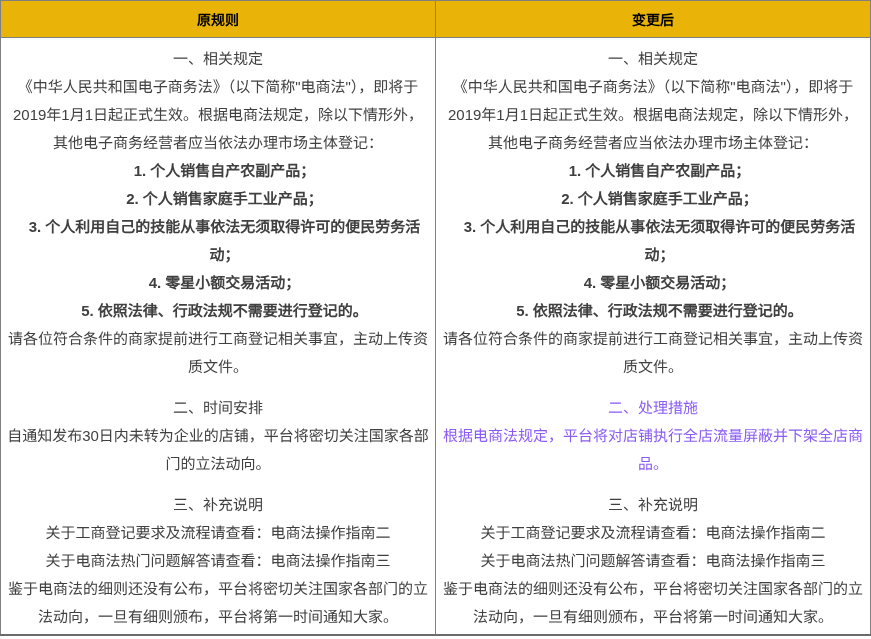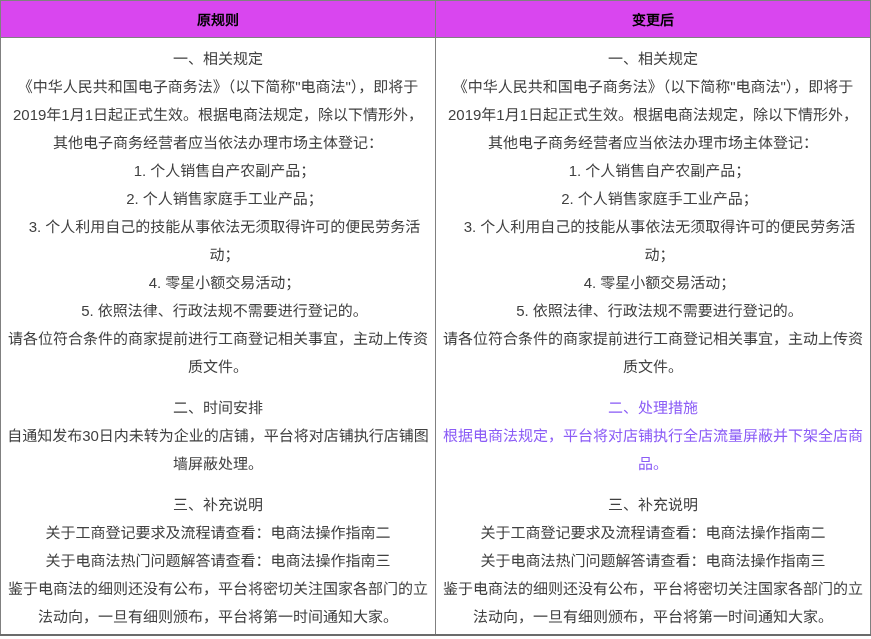--- a/index.html
+++ b/index.html
@@ -12,39 +12,39 @@
   .rules-table {
     width: 871px;
     border-collapse: collapse;
     table-layout: fixed;
   }
   .rules-table th,
   .rules-table td {
     border: 1px solid #808080;
   }
   .rules-table th {
-    background: #d946ef;
+    background: #eab308;
     height: 37px;
     font-size: 14px;
     font-weight: bold;
     color: #000000;
     text-align: center;
     vertical-align: middle;
   }
   .rules-table td {
     vertical-align: top;
     padding: 7px 5px 3px 5px;
     font-size: 15px;
     line-height: 28px;
     color: #404040;
     background: #ffffff;
   }
   .rules-table tr:last-child td { border-bottom: 2px solid #6b6b6b; }
   .cell p { margin: 0; text-align: center; }
-  .cell .list-item { padding-left: 13px; }
+  .cell .list-item { padding-left: 13px; font-weight: bold; }
   .cell .section-gap { margin-top: 13px; }
   .cell .red { color: #8b5cf6; }
 </style>
 </head>
 <body>
 
 <table class="rules-table">
   <thead>
     <tr>
       <th>原规则</th>
@@ -57,21 +57,21 @@
       <td class="cell">
         <p class="section-heading">一、相关规定</p>
         <p>《中华人民共和国电子商务法》（以下简称"电商法"），即将于2019年1月1日起正式生效。根据电商法规定，除以下情形外，其他电子商务经营者应当依法办理市场主体登记：</p>
         <p class="list-item">1. 个人销售自产农副产品；</p>
         <p class="list-item">2. 个人销售家庭手工业产品；</p>
         <p class="list-item">3. 个人利用自己的技能从事依法无须取得许可的便民劳务活动；</p>
         <p class="list-item">4. 零星小额交易活动；</p>
         <p class="list-item">5. 依照法律、行政法规不需要进行登记的。</p>
         <p>请各位符合条件的商家提前进行工商登记相关事宜，主动上传资质文件。</p>
         <p class="section-heading section-gap">二、时间安排</p>
-        <p>自通知发布30日内未转为企业的店铺，平台将对店铺执行店铺图墙屏蔽处理。</p>
+        <p>自通知发布30日内未转为企业的店铺，平台将密切关注国家各部门的立法动向。</p>
         <p class="section-heading section-gap">三、补充说明</p>
         <p>关于工商登记要求及流程请查看：电商法操作指南二</p>
         <p>关于电商法热门问题解答请查看：电商法操作指南三</p>
         <p>鉴于电商法的细则还没有公布，平台将密切关注国家各部门的立法动向，一旦有细则颁布，平台将第一时间通知大家。</p>
       </td>
 
       <td class="cell">
         <p class="section-heading">一、相关规定</p>
         <p>《中华人民共和国电子商务法》（以下简称"电商法"），即将于2019年1月1日起正式生效。根据电商法规定，除以下情形外，其他电子商务经营者应当依法办理市场主体登记：</p>
         <p class="list-item">1. 个人销售自产农副产品；</p>

